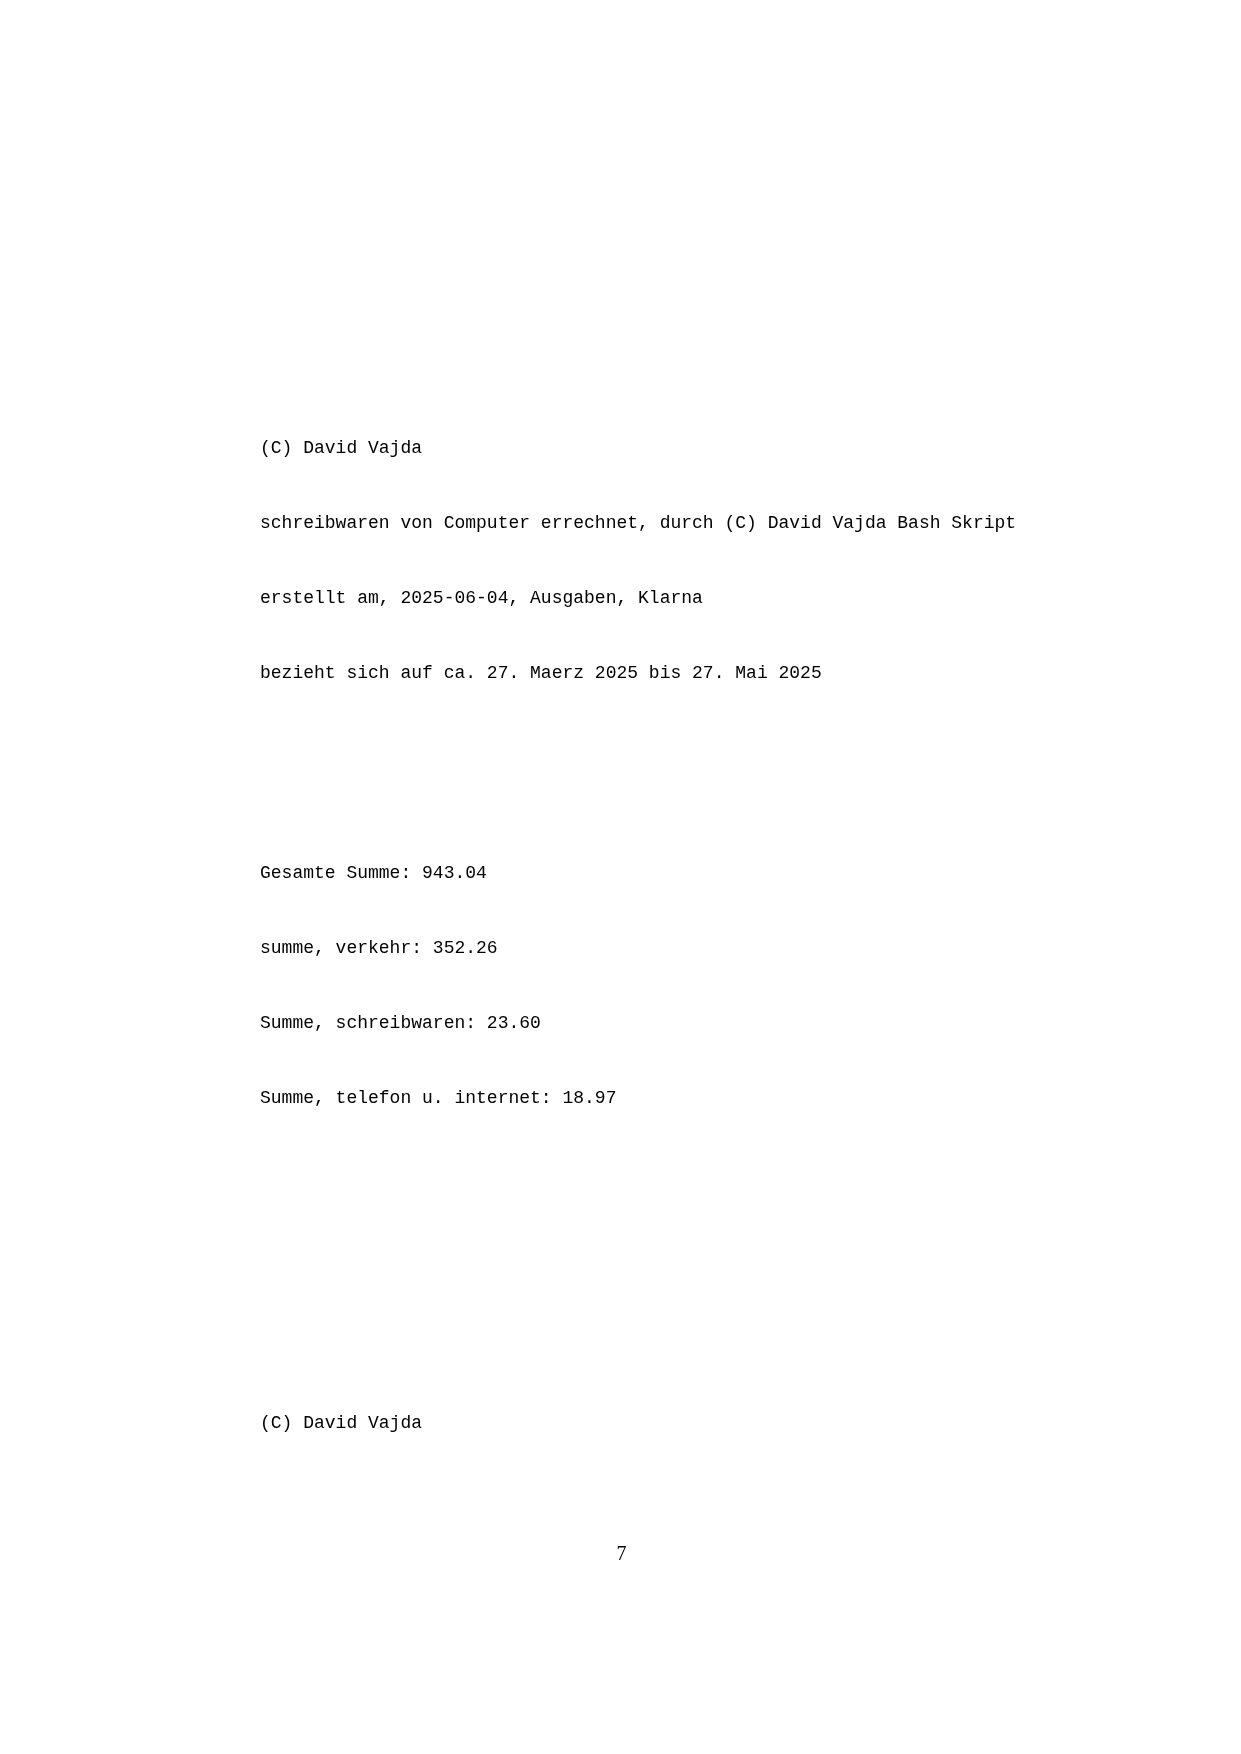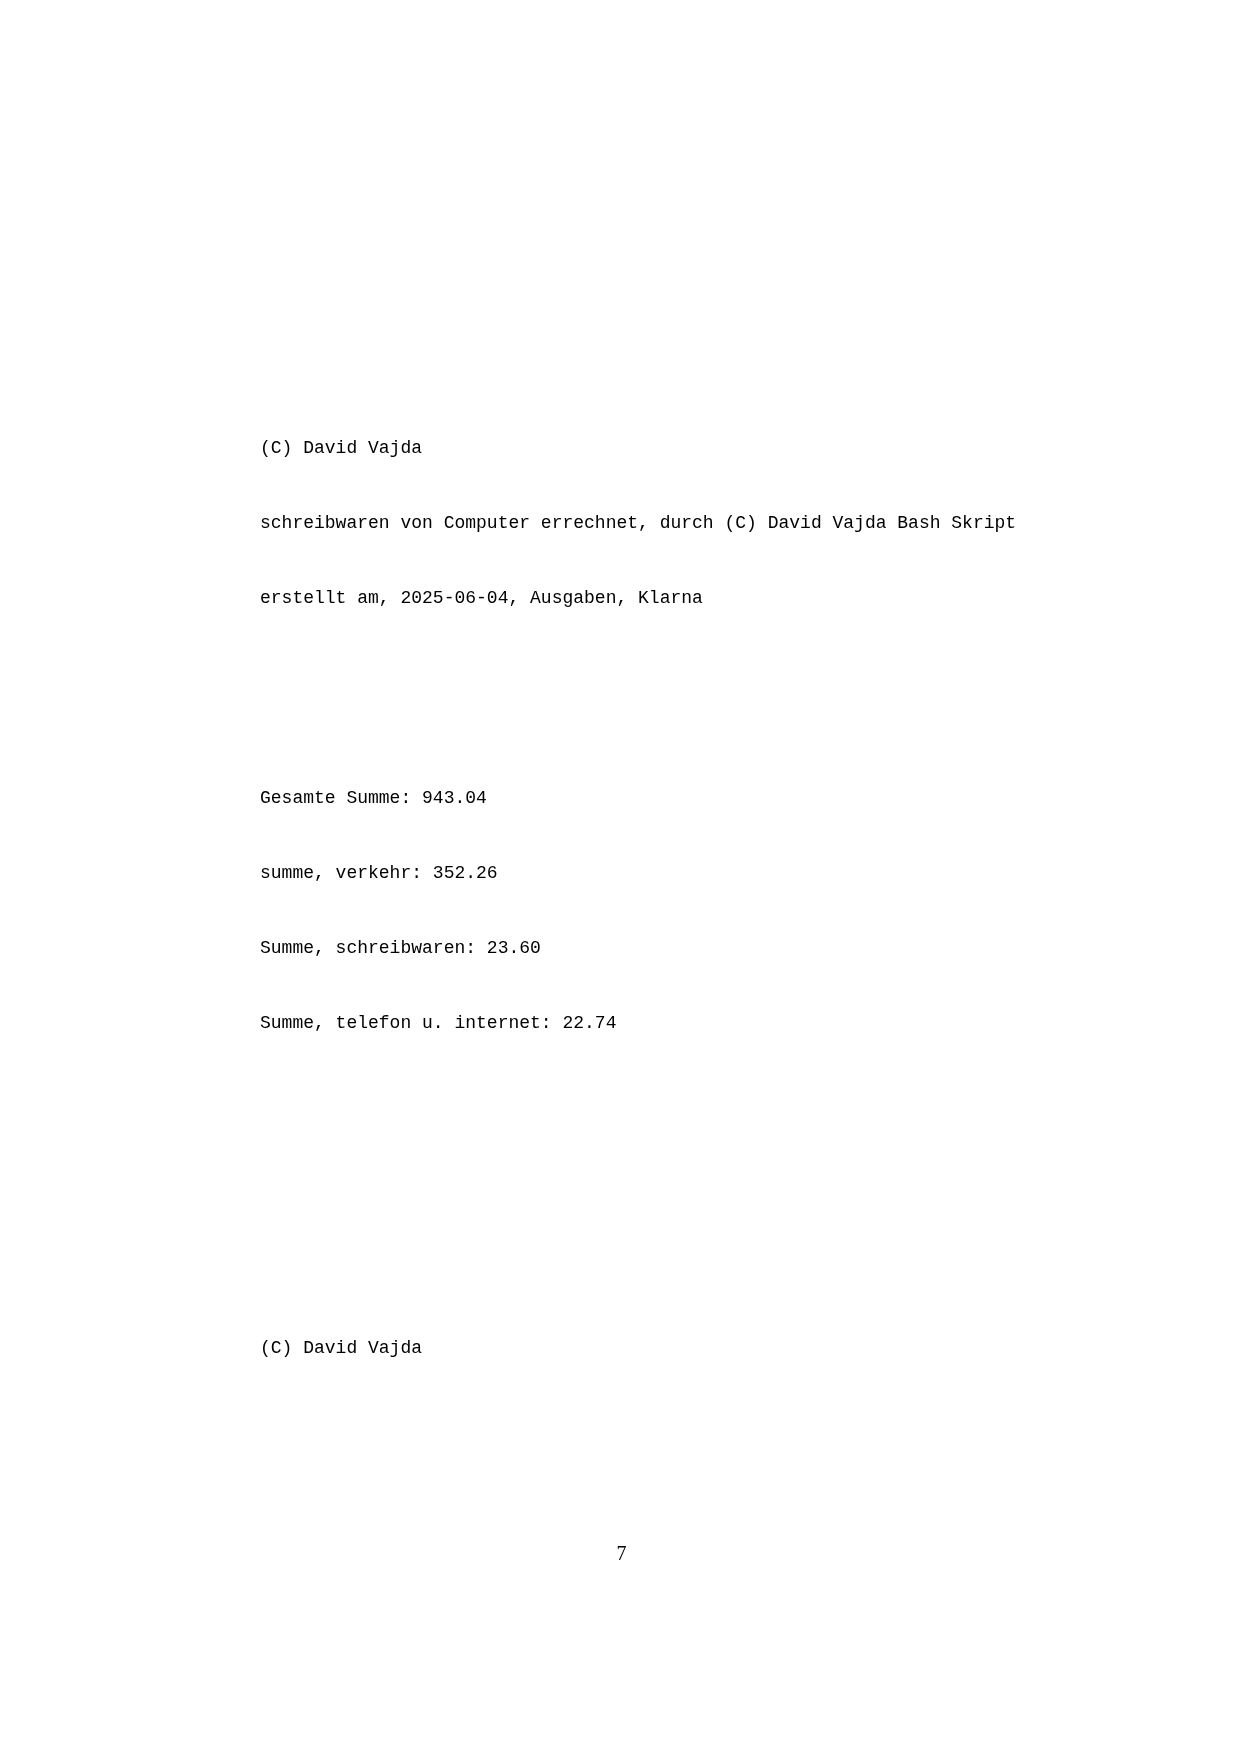--- a/index.html
+++ b/index.html
@@ -47,26 +47,27 @@
 <body>
 
 <div class="page">
   <main class="text-block">
 
     <section class="report">
       <div class="group">
         <div class="line">(C) David Vajda</div>
         <div class="line">schreibwaren von Computer errechnet, durch (C) David Vajda Bash Skript</div>
         <div class="line">erstellt am, 2025-06-04, Ausgaben, Klarna</div>
+        <div class="line">bezieht sich auf ca. 27. Maerz 2025 bis 27. Mai 2025</div>
       </div>
       <div class="group gap-above">
         <div class="line">Gesamte Summe: 943.04</div>
         <div class="line">summe, verkehr: 352.26</div>
         <div class="line">Summe, schreibwaren: 23.60</div>
-        <div class="line">Summe, telefon u. internet: 22.74</div>
+        <div class="line">Summe, telefon u. internet: 18.97</div>
       </div>
     </section>
 
     <section class="report gap-above">
       <div class="group">
         <div class="line">(C) David Vajda</div>
         
         
         
       </div>

